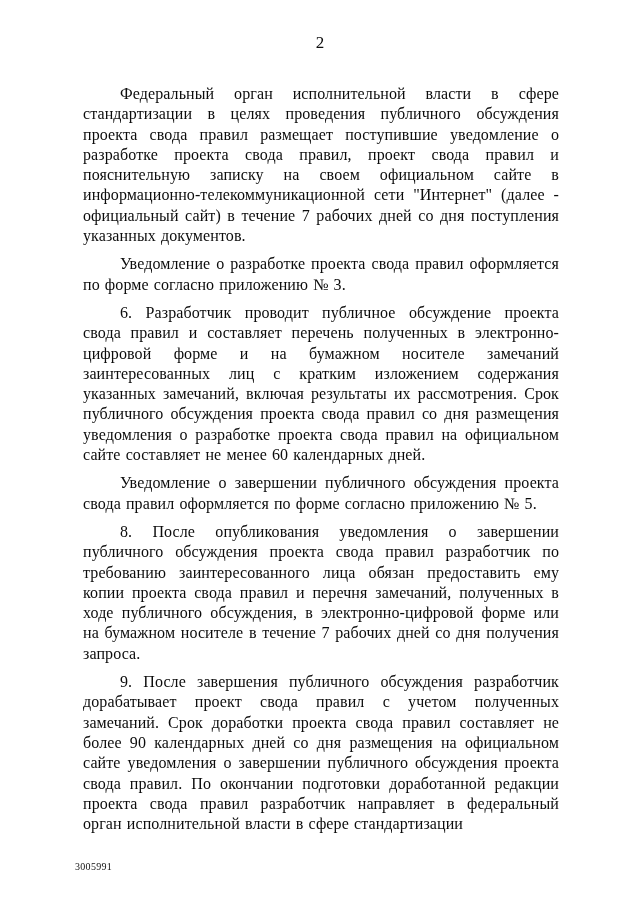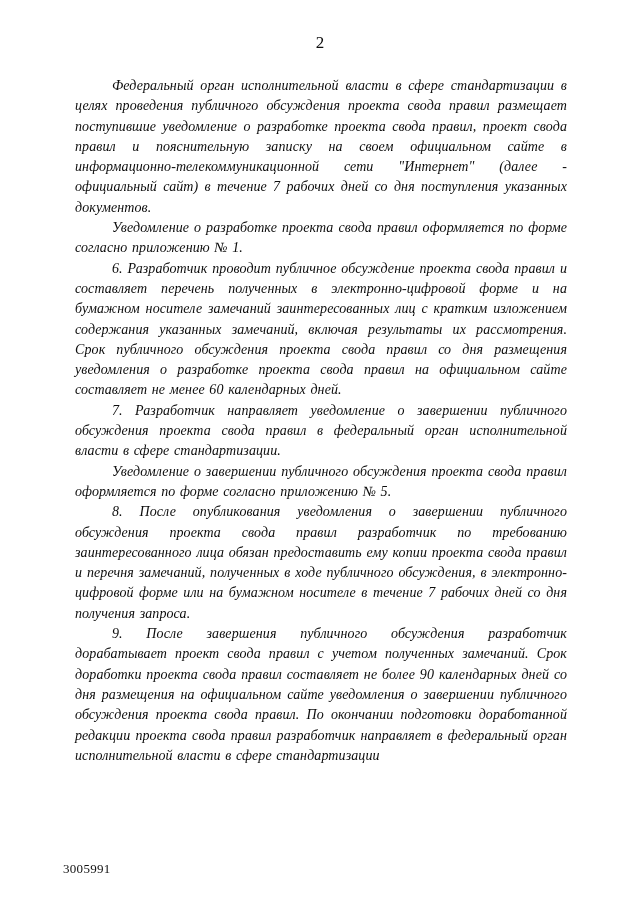--- a/index.html
+++ b/index.html
@@ -29,51 +29,49 @@
     font-size: 17px;
     color: #0c0c0c;
   }
   .content {
     position: absolute;
     top: 76px;
     left: 75px;
     width: 492px;
   }
   .content p {
-    margin: 0;
+    margin: 8px;
     padding: 0;
-    font-size: 14px;
+    font-size: 16px;
     line-height: 20.3px;
     text-align: justify;
     text-indent: 37px;
     letter-spacing: 0.1px;
     word-spacing: 1px;
-    font-style: italic;
   }
   .footer-code {
     position: absolute;
-    left: 63px;
+    left: 75px;
     top: 861px;
-    font-size: 13px;
+    font-size: 10px;
     letter-spacing: 0.3px;
     color: #111111;
   }
 </style>
 </head>
 <body>
 
 <div class="page">
 
   <div class="page-number">2</div>
 
   <div class="content">
     <p>Федеральный орган исполнительной власти в сфере стандартизации в целях проведения публичного обсуждения проекта свода правил размещает поступившие уведомление о разработке проекта свода правил, проект свода правил и пояснительную записку на своем официальном сайте в информационно-телекоммуникационной сети "Интернет" (далее - официальный сайт) в течение 7 рабочих дней со дня поступления указанных документов.</p>
-    <p>Уведомление о разработке проекта свода правил оформляется по форме согласно приложению № 1.</p>
+    <p>Уведомление о разработке проекта свода правил оформляется по форме согласно приложению № 3.</p>
     <p>6. Разработчик проводит публичное обсуждение проекта свода правил и составляет перечень полученных в электронно-цифровой форме и на бумажном носителе замечаний заинтересованных лиц с кратким изложением содержания указанных замечаний, включая результаты их рассмотрения. Срок публичного обсуждения проекта свода правил со дня размещения уведомления о разработке проекта свода правил на официальном сайте составляет не менее 60 календарных дней.</p>
-    <p>7. Разработчик направляет уведомление о завершении публичного обсуждения проекта свода правил в федеральный орган исполнительной власти в сфере стандартизации.</p>
     <p>Уведомление о завершении публичного обсуждения проекта свода правил оформляется по форме согласно приложению № 5.</p>
     <p>8. После опубликования уведомления о завершении публичного обсуждения проекта свода правил разработчик по требованию заинтересованного лица обязан предоставить ему копии проекта свода правил и перечня замечаний, полученных в ходе публичного обсуждения, в электронно-цифровой форме или на бумажном носителе в течение 7 рабочих дней со дня получения запроса.</p>
     <p>9. После завершения публичного обсуждения разработчик дорабатывает проект свода правил с учетом полученных замечаний. Срок доработки проекта свода правил составляет не более 90 календарных дней со дня размещения на официальном сайте уведомления о завершении публичного обсуждения проекта свода правил. По окончании подготовки доработанной редакции проекта свода правил разработчик направляет в федеральный орган исполнительной власти в сфере стандартизации</p>
   </div>
 
   <div class="footer-code">3005991</div>
 
 </div>
 
 </body></html>

